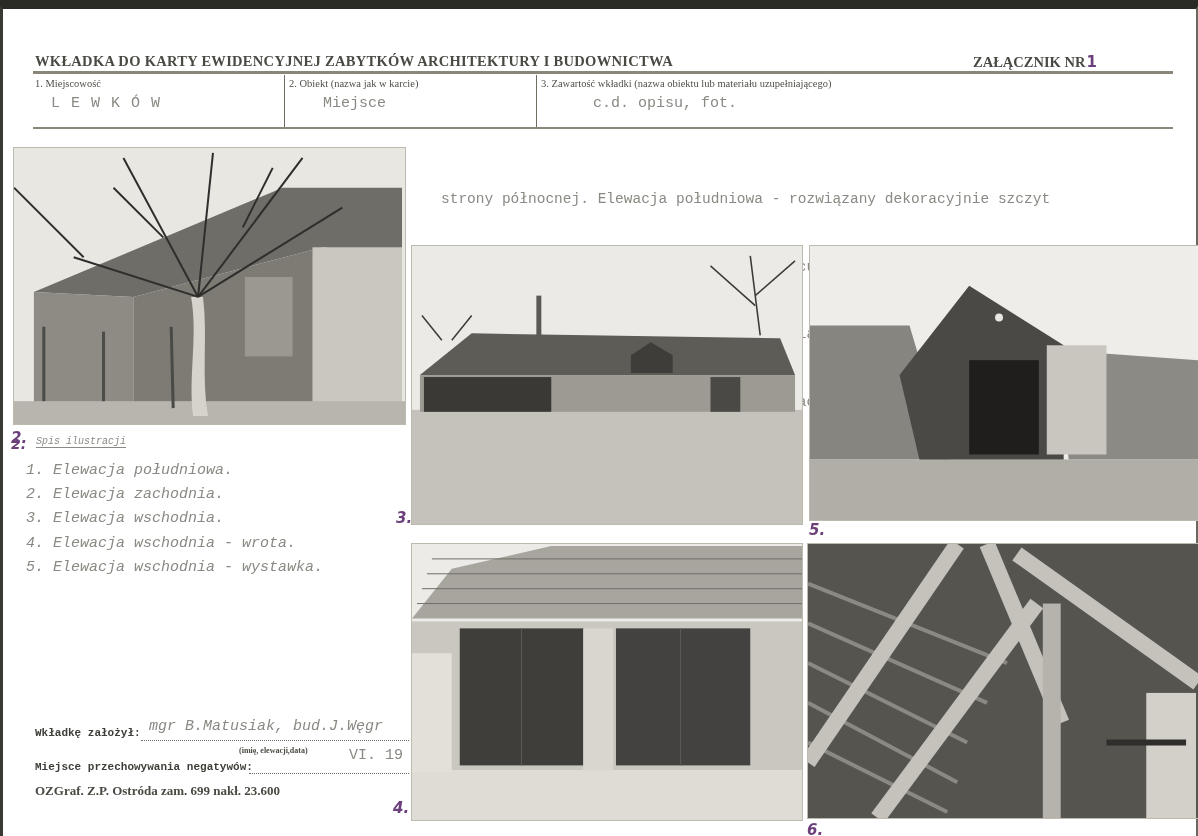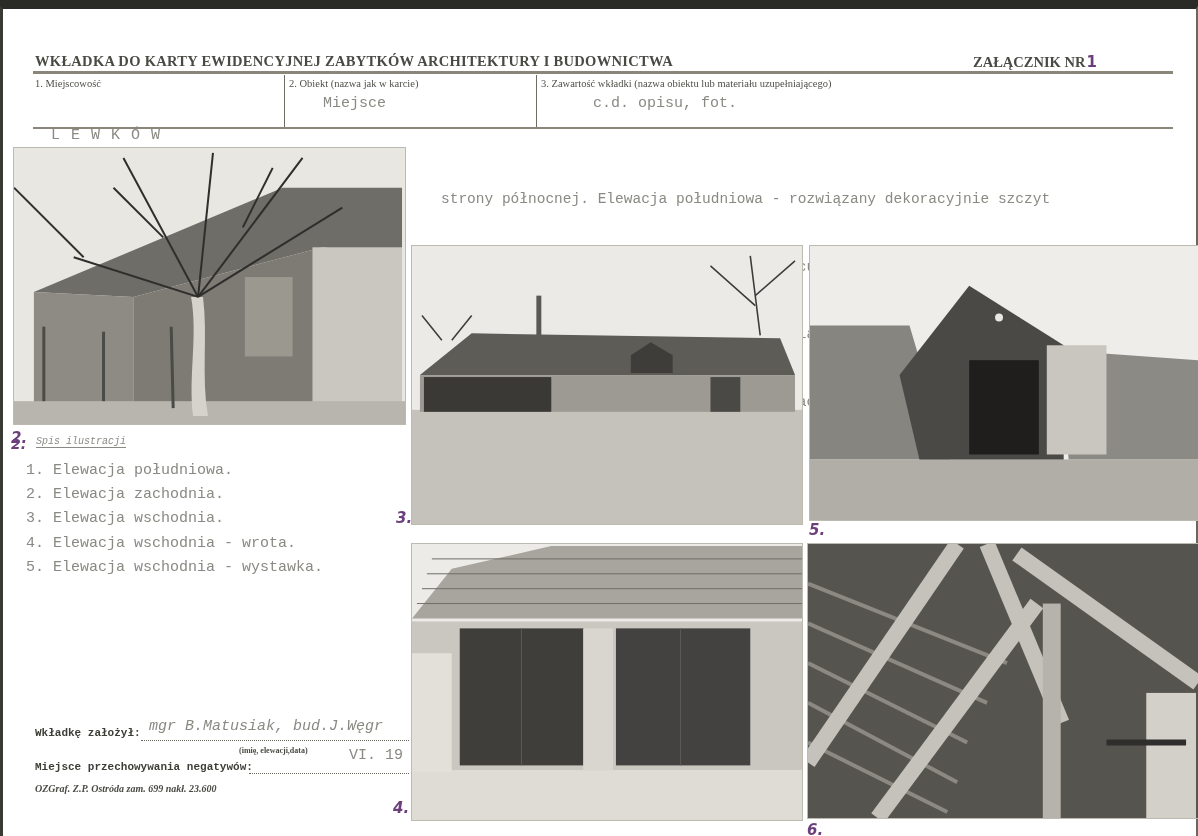--- a/index.html
+++ b/index.html
@@ -36,43 +36,43 @@
     }
     .photo svg { width: 100%; height: 100%; display: block; }
     .pnum {
       position: absolute; font-family: "DejaVu Sans", sans-serif; font-weight: bold;
       color: #6b3f7a; font-size: 15px; font-style: italic;
     }
     .list-title {
       position: absolute; left: 33px; top: 427px; font-size: 10px;
       text-decoration: underline; text-underline-offset: 3px; font-style: italic;
     }
-    .list { position: absolute; left: 23px; top: 450px; list-style: none; font-size: 15px; line-height: 24.2px; }
+    .list { position: absolute; left: 23px; top: 450px; list-style: none; font-size: 15px; line-height: 24.2px; font-style: italic; }
     .form-label { position: absolute; font-size: 11px; color: #3e3e39; font-weight: bold; font-family: Liberation Mono, monospace; }
     .dots { position: absolute; height: 1px; border-bottom: 1px dotted #6a6a63; }
     .small-note { position: absolute; font-size: 8px; color: #4a4a44; font-weight: bold; }
-    .print-note { position: absolute; left: 32px; top: 774px; font-size: 10px; color: #4a4a44; font-weight: bold; font-style: italic; }
+    .print-note { position: absolute; left: 32px; top: 774px; font-size: 13px; color: #4a4a44; font-weight: bold; }
   </style>
 </head>
 <body>
 
 <div class="sheet">
 
   <div class="title">WKŁADKA DO KARTY EWIDENCYJNEJ ZABYTKÓW ARCHITEKTURY I BUDOWNICTWA</div>
   <div class="annex">
     <span>ZAŁĄCZNIK NR</span><span class="num">1</span>
   </div>
 
   <div class="rule-top"></div>
   <div class="vline" style="left:281px"></div>
   <div class="vline" style="left:533px"></div>
   <div class="rule-bot"></div>
 
   <div class="field-label" style="left:32px">1. Miejscowość</div>
-  <div class="field-value typed" style="left:48px; letter-spacing:1px;margin-top:32px;">L E W K Ó W</div>
+  <div class="field-value typed" style="left:48px; letter-spacing:1px;">L E W K Ó W</div>
 
   <div class="field-label" style="left:286px">2. Obiekt (nazwa jak w karcie)</div>
   <div class="field-value typed" style="left:320px">Miejsce</div>
 
   <div class="field-label" style="left:538px">3. Zawartość wkładki (nazwa obiektu lub materiału uzupełniającego)</div>
   <div class="field-value typed" style="left:590px">c.d. opisu, fot.</div>
 
   <div class="desc typed">
     <div>strony północnej. Elewacja południowa - rozwiązany dekoracyjnie szczyt</div>
     <div>usytuowany przy drodze dojazdowej do pałacu o na osi umieszczonej wnęce</div>

